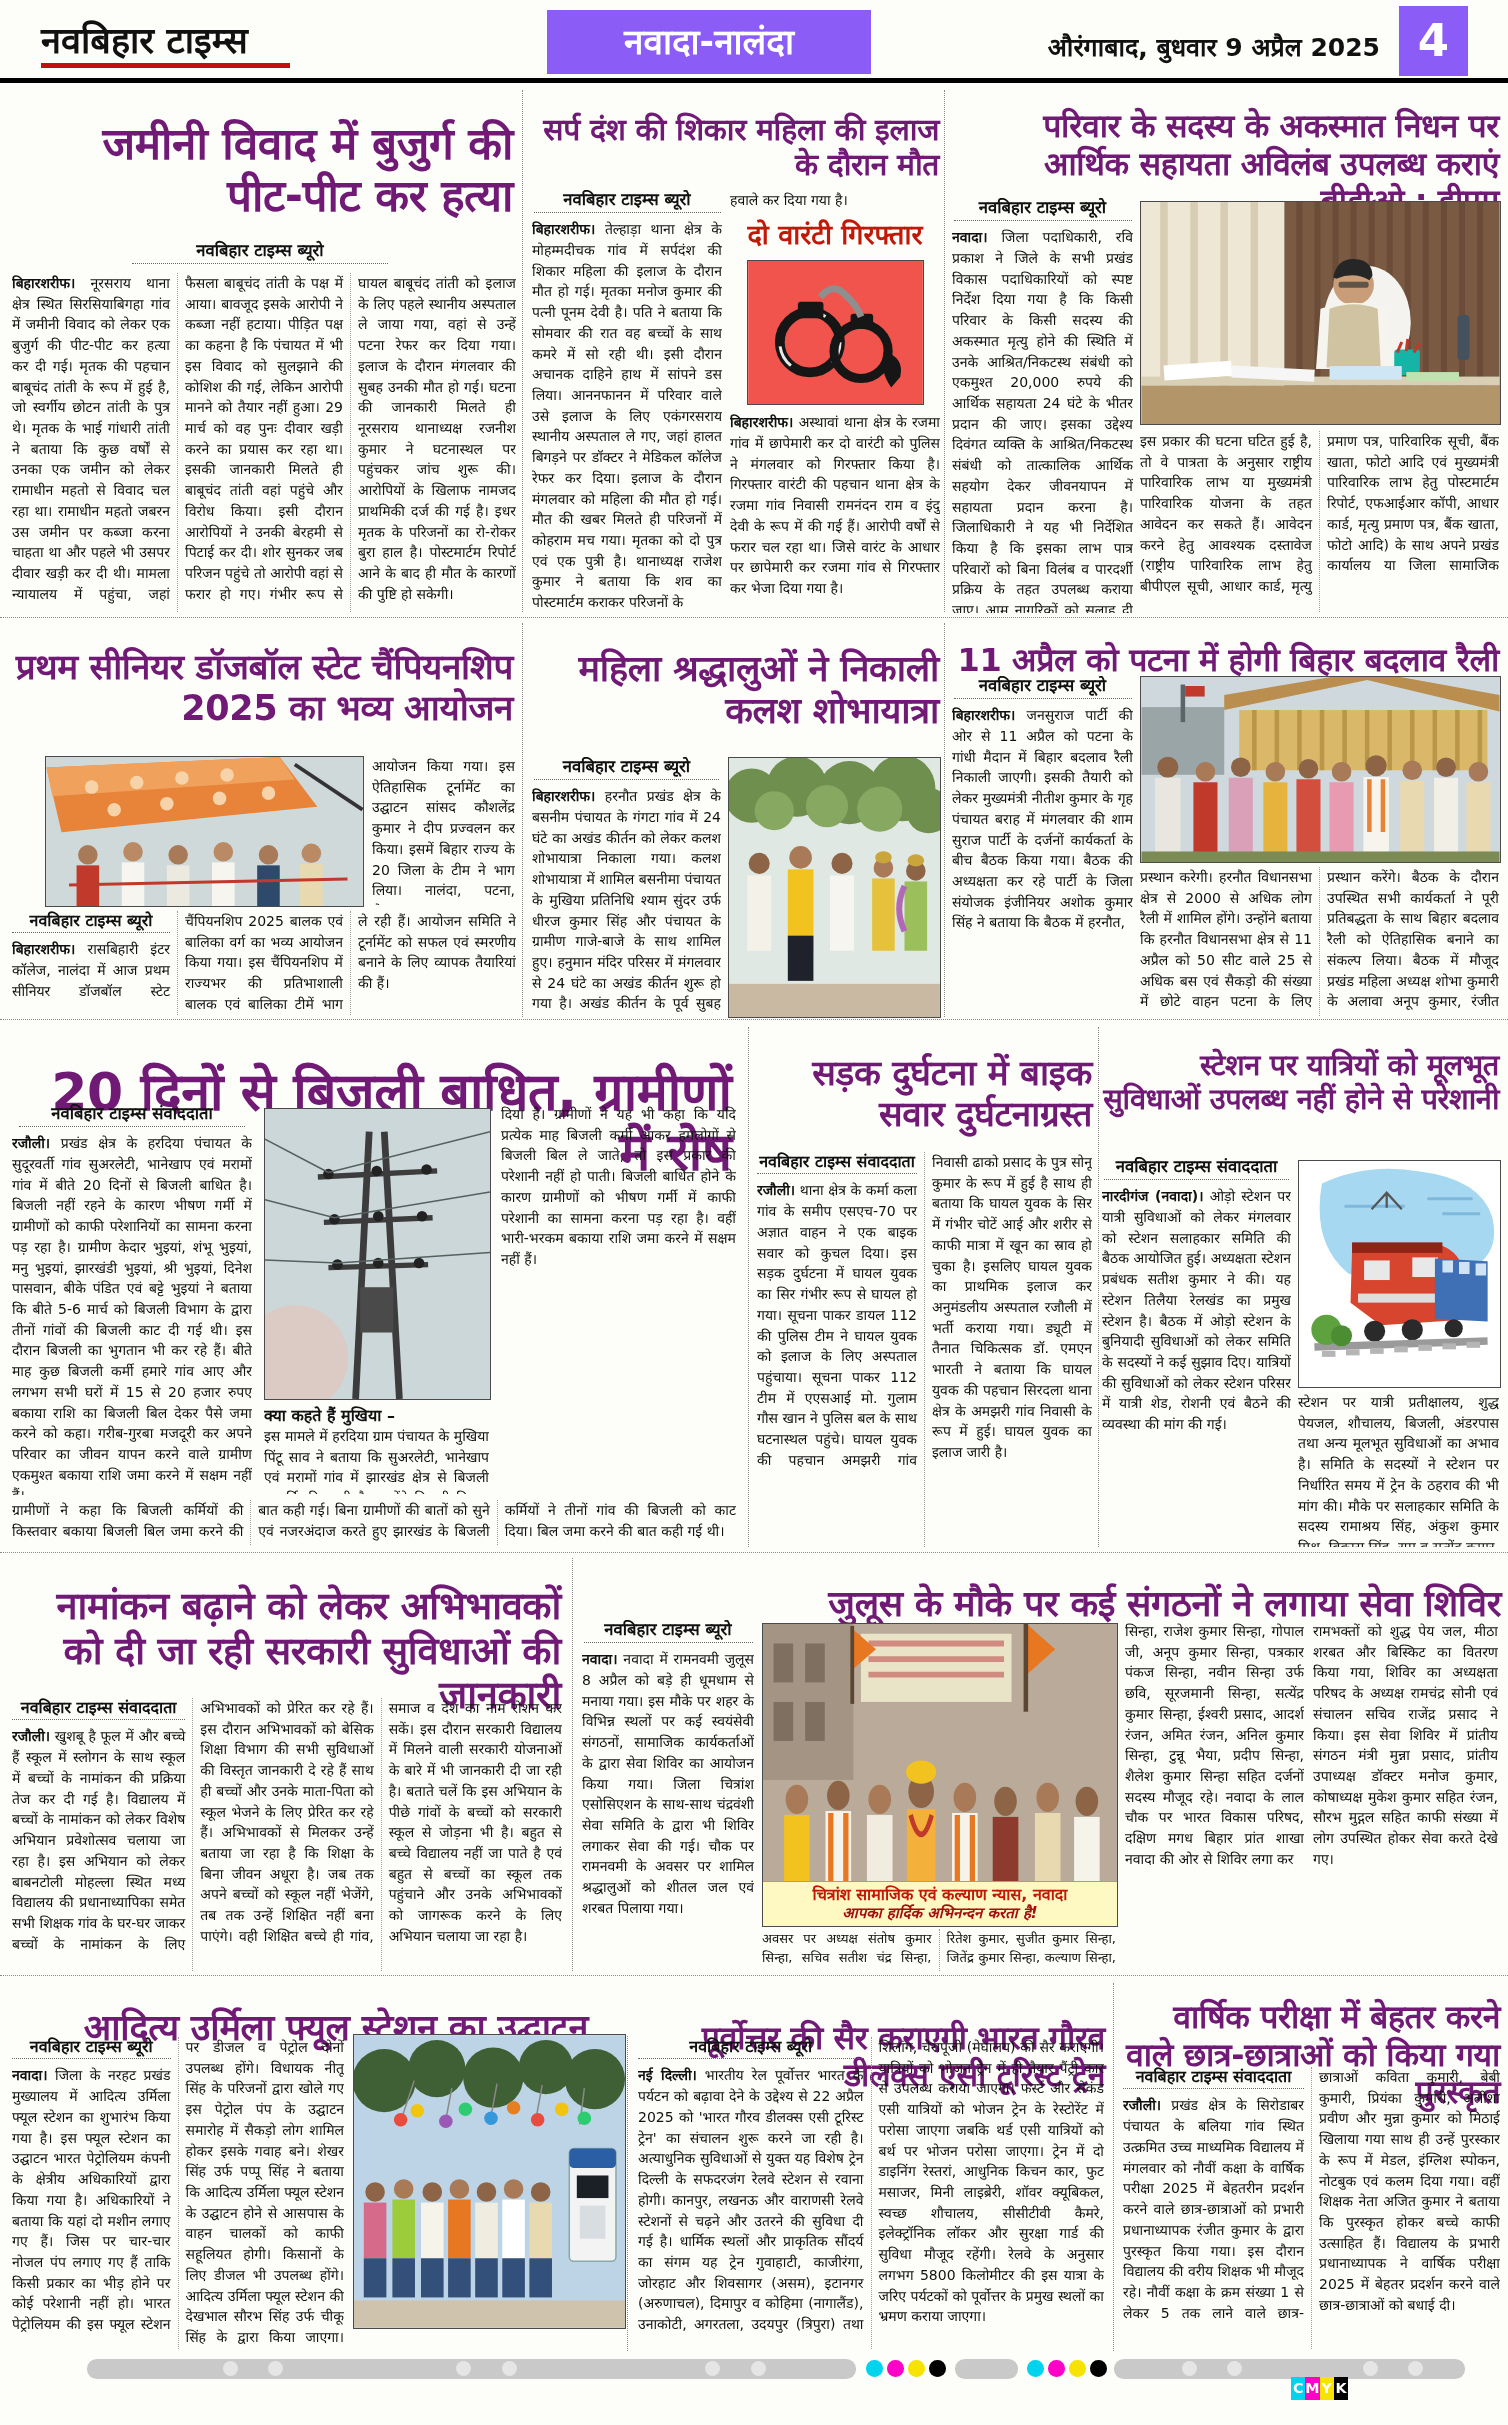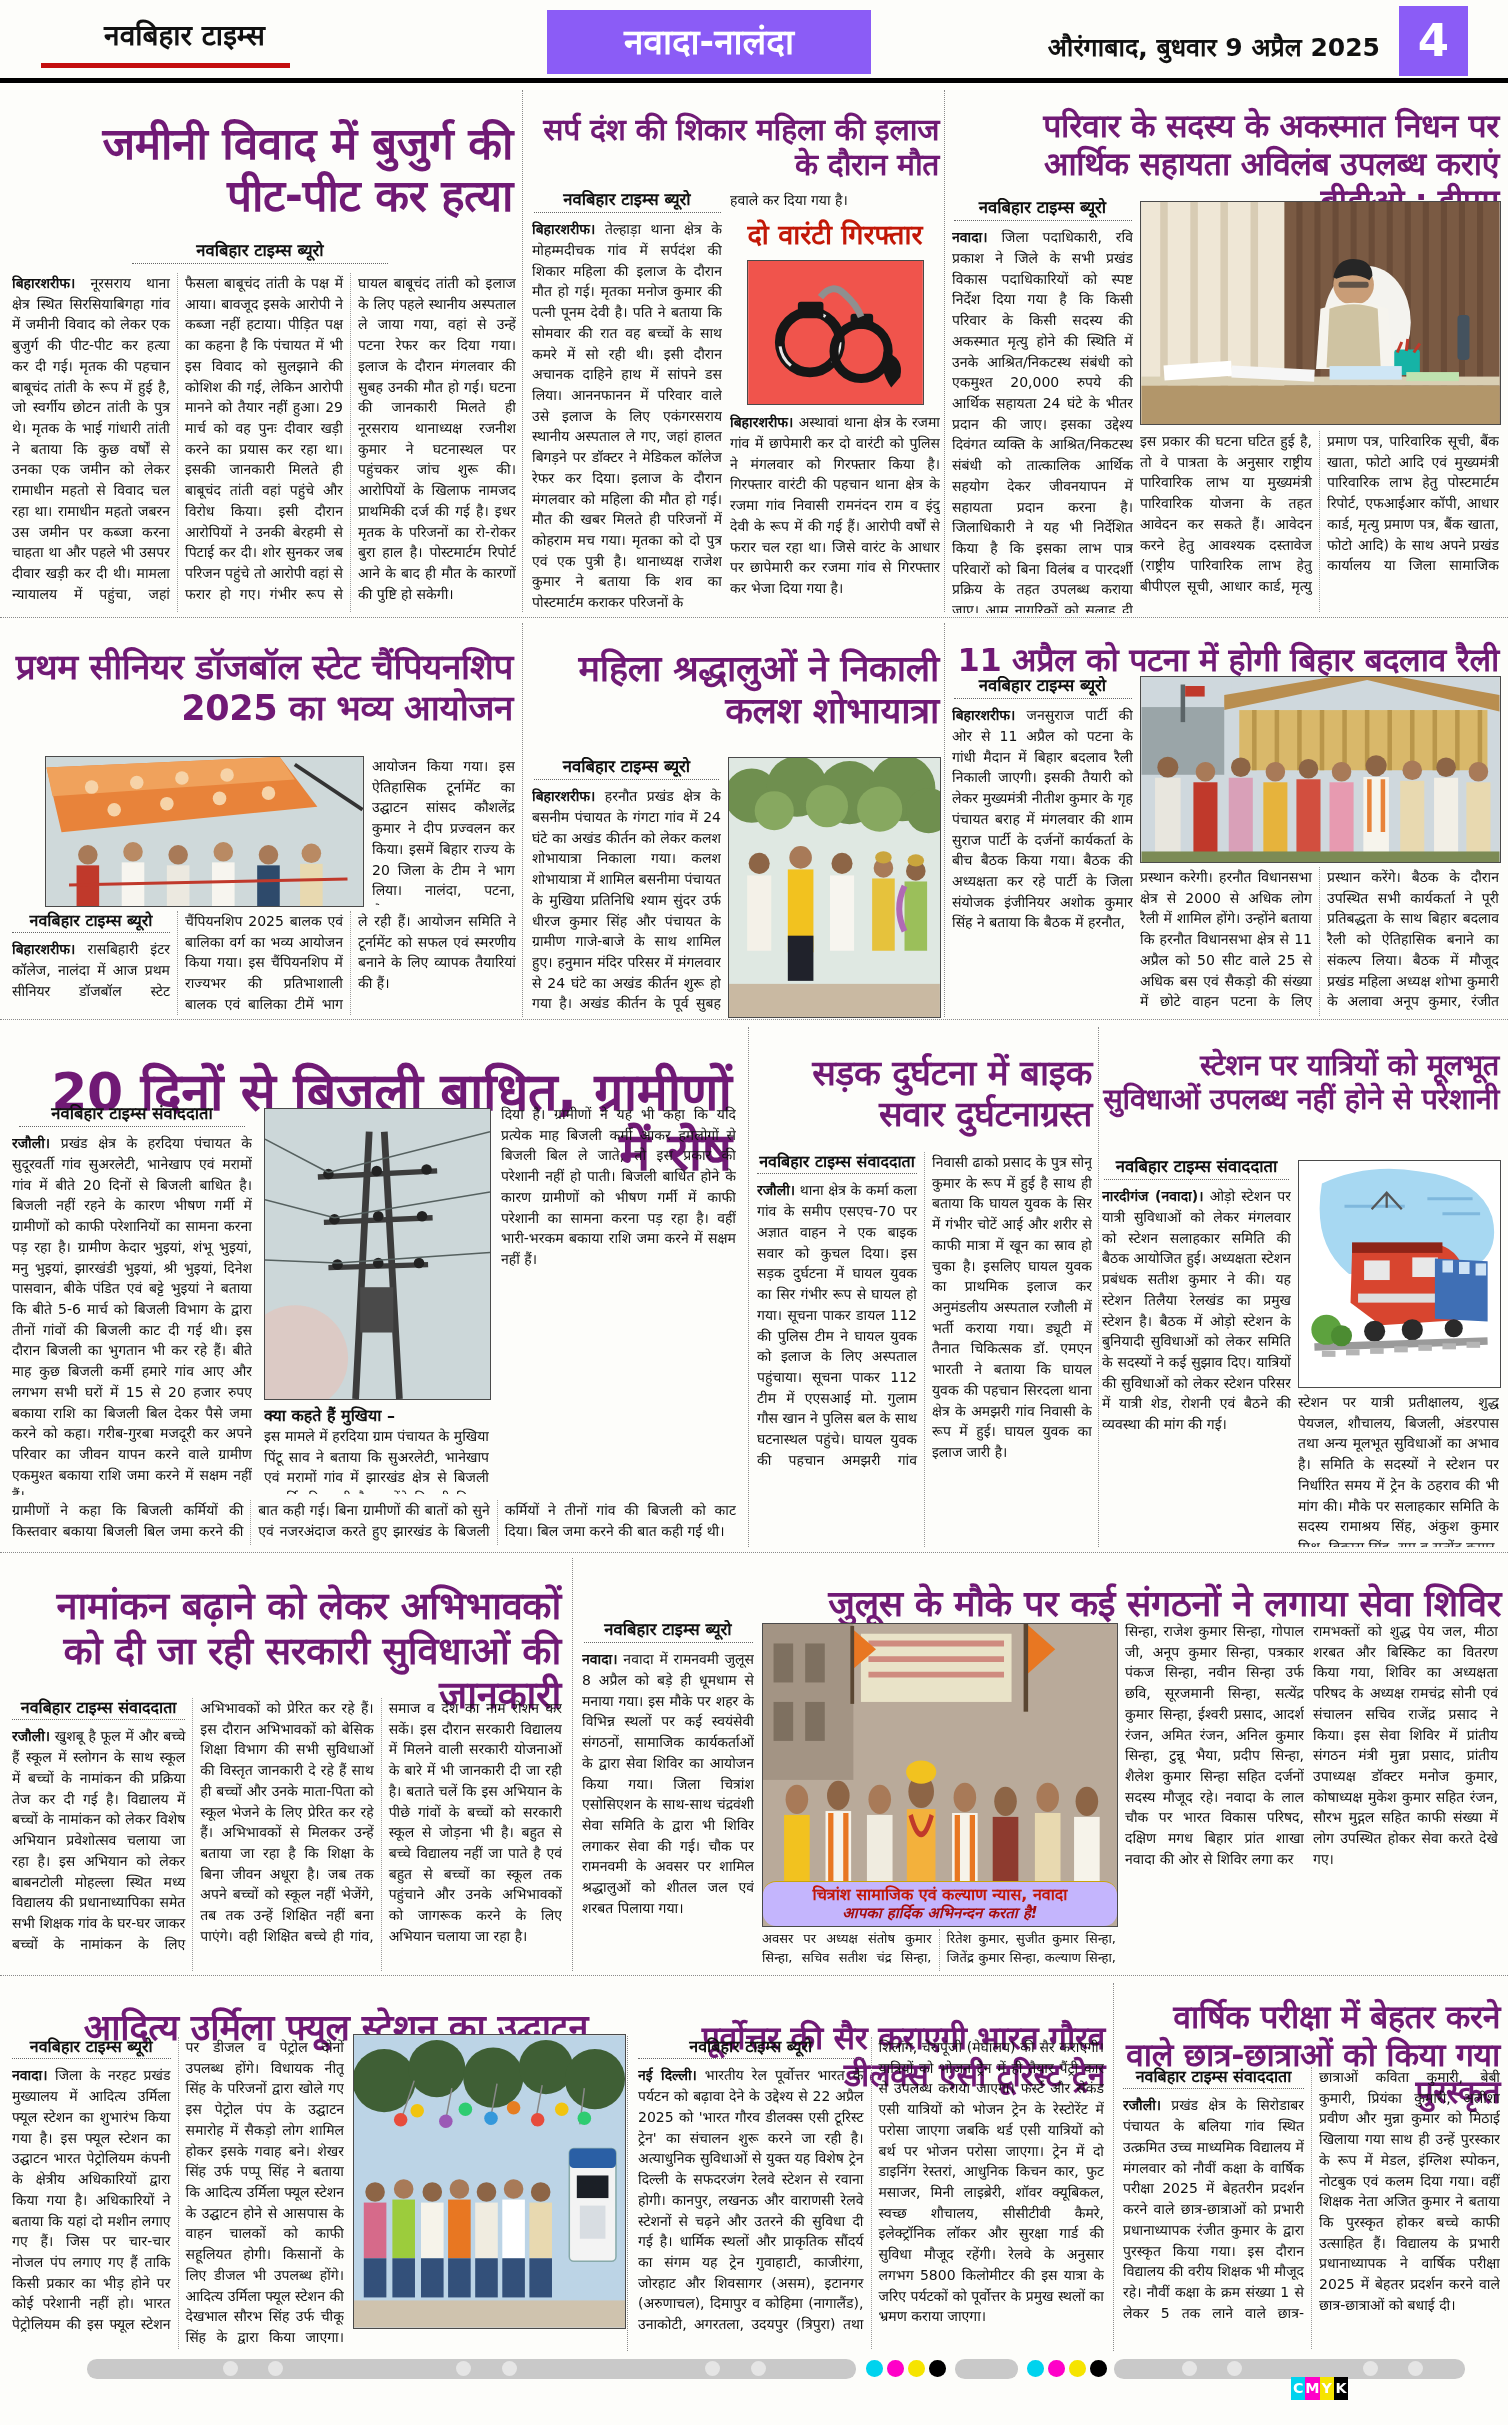--- a/index.html
+++ b/index.html
@@ -13,39 +13,39 @@
   .bt b{font-weight:bold;}
   .c2{column-count:2;column-gap:15px;column-rule:0.8px dotted #9a9a9a;}
   .c3{column-count:3;column-gap:15px;column-rule:0.8px dotted #9a9a9a;}
   .photo{border:0.8px solid #4a4a4a;overflow:hidden;background:#ddd;}
   .photo svg{display:block;width:100%;height:100%;}
   .vr{border-left:0.8px dotted #8a8a8a;width:0;}
   .hr-dot{border-top:0.8px dotted #8a8a8a;height:0;}
   .redbox{background:#8b5cf6;color:#fff;font-weight:bold;text-align:center;}
   .subhead-red{color:#c21807;font-weight:bold;text-align:center;}
   .quotehead{font-weight:bold;font-size:16px;}
-  .banner{position:absolute;left:0;right:0;bottom:0;background:#c4b5fd;text-align:center;
-          color:#c21807;font-weight:bold;padding:3px 1.5px;border-top:1.5px solid #caa40a;border-radius:13px;}
+  .banner{position:absolute;left:0;right:0;bottom:0;background:#fef9c3;text-align:center;
+          color:#c21807;font-weight:bold;padding:3px 1.5px;border-top:1.5px solid #caa40a;}
   .banner .b1{font-size:16px;line-height:1.2;}
   .banner .b2{font-size:15px;line-height:1.25;color:#a50e0e;font-style:italic;}
   .bar{position:absolute;height:19.6px;border-radius:9.8px;background:#c9c9c9;}
   .bardot{position:absolute;top:2.3px;width:15px;height:15px;border-radius:50%;background:#e5e5e5;}
   .cdot{position:absolute;width:16.6px;height:16.6px;border-radius:50%;top:2360px;}
   .cmyk{position:absolute;display:flex;}
   .cmyk span{display:block;width:14.3px;height:22.6px;color:#fff;font-weight:bold;
              font-size:14.3px;line-height:22.6px;text-align:center;}
   .k-c{background:#00d3ee;} .k-m{background:#ff00c8;} .k-y{background:#f6e400;} .k-k{background:#000;}
 </style>
 </head>
 <body>
 
 <div class="page">
 
   <header>
-    <div class="abs" style="left:41px;top:15px;width:287px;font-size:28px;font-weight:bold;text-align:center;">नवबिहार टाइम्स</div>
+    <div class="abs" style="left:41px;top:15px;width:287px;font-size:36px;font-weight:bold;">नवबिहार टाइम्स</div>
     <div class="abs" style="left:41px;top:63px;width:249px;height:4.5px;background:#c40f0f;"></div>
     <div class="abs redbox" style="left:547px;top:9.8px;width:324px;height:64px;font-size:35px;line-height:64px;">नवादा-नालंदा</div>
     <div class="abs" style="left:1003px;top:29px;width:377px;font-size:25px;font-weight:bold;text-align:right;">औरंगाबाद, बुधवार 9 अप्रैल 2025</div>
     <div class="abs redbox" style="left:1399px;top:6px;width:69px;height:70px;font-size:45px;line-height:70px;">4</div>
     <div class="abs" style="left:0;top:78px;width:1508px;height:5.3px;background:#000;"></div>
   </header>
 
   <div class="abs vr" style="left:522px;top:90px;height:522px;"></div>
   <div class="abs vr" style="left:944px;top:90px;height:522px;"></div>
   <div class="abs hr-dot" style="left:0;top:617px;width:1508px;"></div>

